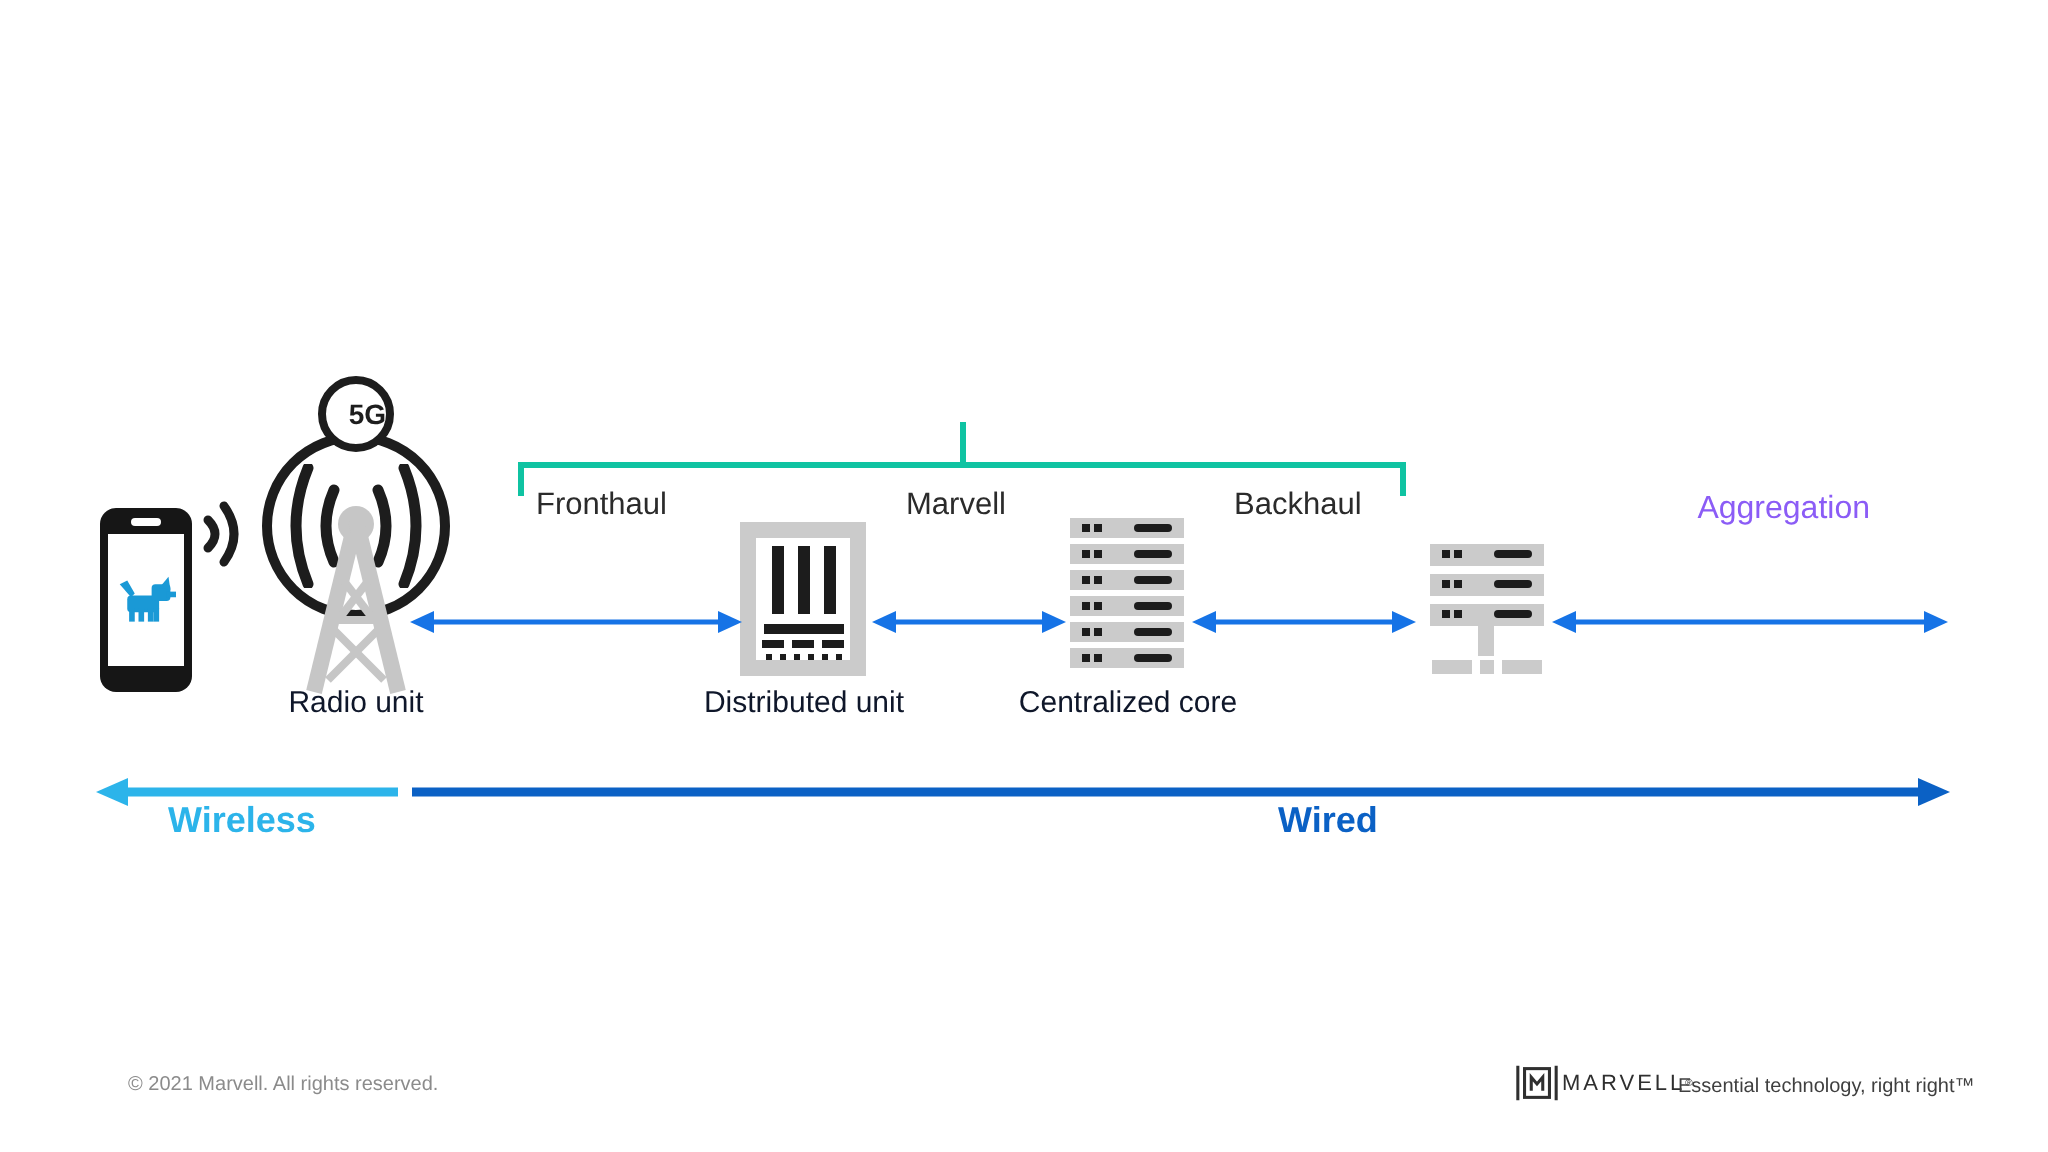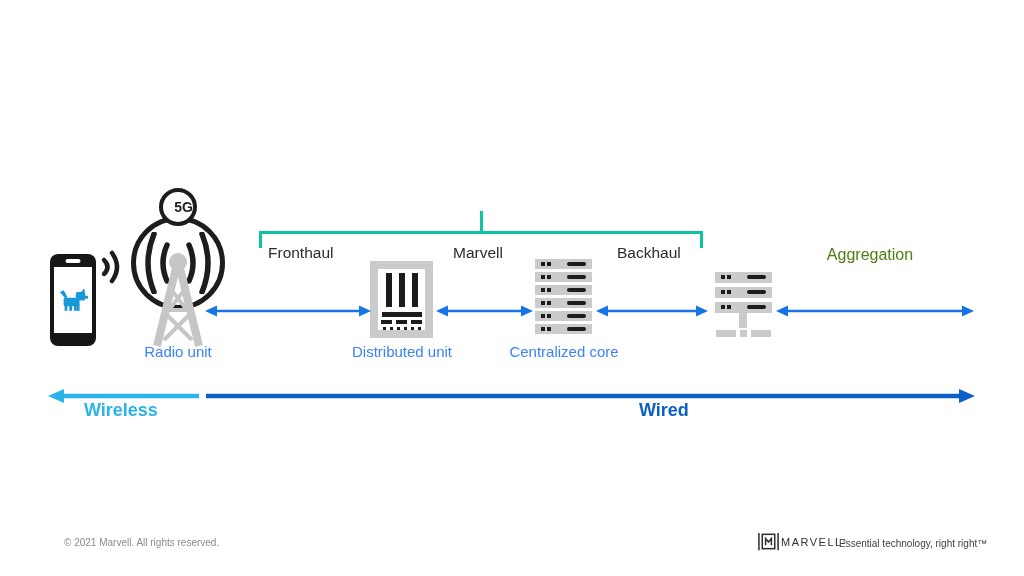--- a/index.html
+++ b/index.html
@@ -1,21 +1,21 @@
 <!DOCTYPE html>
 <html><head>
 <meta charset="utf-8">
 <style>
   html,body{margin:0;padding:0;background:#fff;}
   .slide{
     position:relative;width:1024px;height:576px;background:#ffffff;
     font-family:"Liberation Sans",sans-serif;overflow:hidden;
   }
   .abs{position:absolute;}
-  .lbl{position:absolute;font-size:15px;color:#3b82f6;white-space:nowrap;}
+  .lbl{position:absolute;font-size:15px;color:#0f172a;white-space:nowrap;}
 
   
   .phone{position:absolute;left:50px;top:254px;width:46px;height:92px;background:#161616;border-radius:8px;}
   .phone-speaker{position:absolute;top:5px;left:50%;transform:translateX(-50%);width:15px;height:4px;background:#fff;border-radius:2px;}
   .phone-screen{position:absolute;left:4px;right:4px;top:13px;bottom:13px;background:#fff;display:flex;align-items:center;justify-content:center;}
 
   
   .ru-circle{position:absolute;left:131px;top:216px;width:94px;height:94px;border:5px solid #1d1d1d;border-radius:50%;box-sizing:border-box;z-index:1;}
   .ru-badge{position:absolute;left:159px;top:188px;width:38px;height:38px;box-sizing:border-box;border:4px solid #1d1d1d;border-radius:50%;background:#fff;z-index:5;
     display:flex;align-items:center;justify-content:flex-end;font-size:14px;font-weight:bold;color:#1d1d1d;}
@@ -44,21 +44,21 @@
   .srow{width:57px;height:10px;background:#cbcbcb;margin-bottom:3px;position:relative;}
   .rrow{width:57px;height:11px;background:#cbcbcb;margin-bottom:4px;position:relative;}
   .sq{position:absolute;width:4px;height:4px;background:#1c1c1c;top:3px;}
   .sq1{left:6px}.sq2{left:12px}
   .sdash{position:absolute;right:6px;top:3px;width:19px;height:4px;background:#1c1c1c;border-radius:2px;}
   .rstem{position:absolute;left:739px;top:312px;width:8px;height:16px;background:#cbcbcb;}
   .rbase{position:absolute;left:716px;top:330px;display:flex;gap:4px;align-items:center;}
   .rbase .b1{width:20px;height:7px;background:#cbcbcb;}
   .rbase .b2{width:7px;height:7px;background:#cbcbcb;}
 
-  .agg{position:absolute;left:805px;top:245px;width:130px;text-align:center;font-size:16px;color:#4d7c0f;line-height:20px;}
+  .agg{position:absolute;left:805px;top:245px;width:130px;text-align:right;font-size:16px;color:#8b5cf6;line-height:20px;}
 
   
   .wireless-lbl{position:absolute;left:84px;top:400px;font-size:18px;font-weight:bold;color:#2cb4ea;}
   .wired-lbl{position:absolute;left:627px;top:400px;font-size:18px;font-weight:bold;color:#0b61c5;margin-left:12px;}
 
   
   .copyright{position:absolute;left:64px;top:537px;font-size:10px;color:#8b8b8b;}
   .logo{position:absolute;left:757px;top:530px;display:flex;align-items:center;}
   .brand{font-size:11px;letter-spacing:1.5px;color:#2f2f2f;margin-left:1px;}
   .reg{font-size:5px;color:#2f2f2f;vertical-align:top;}

